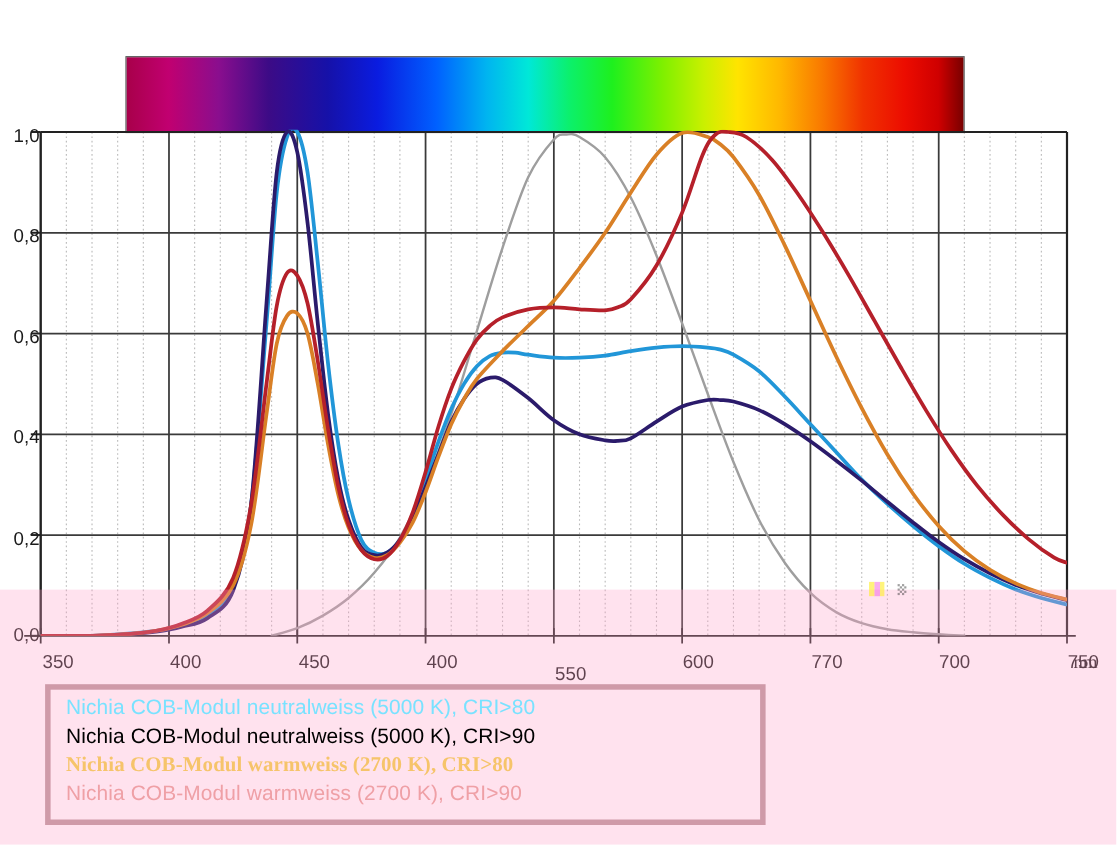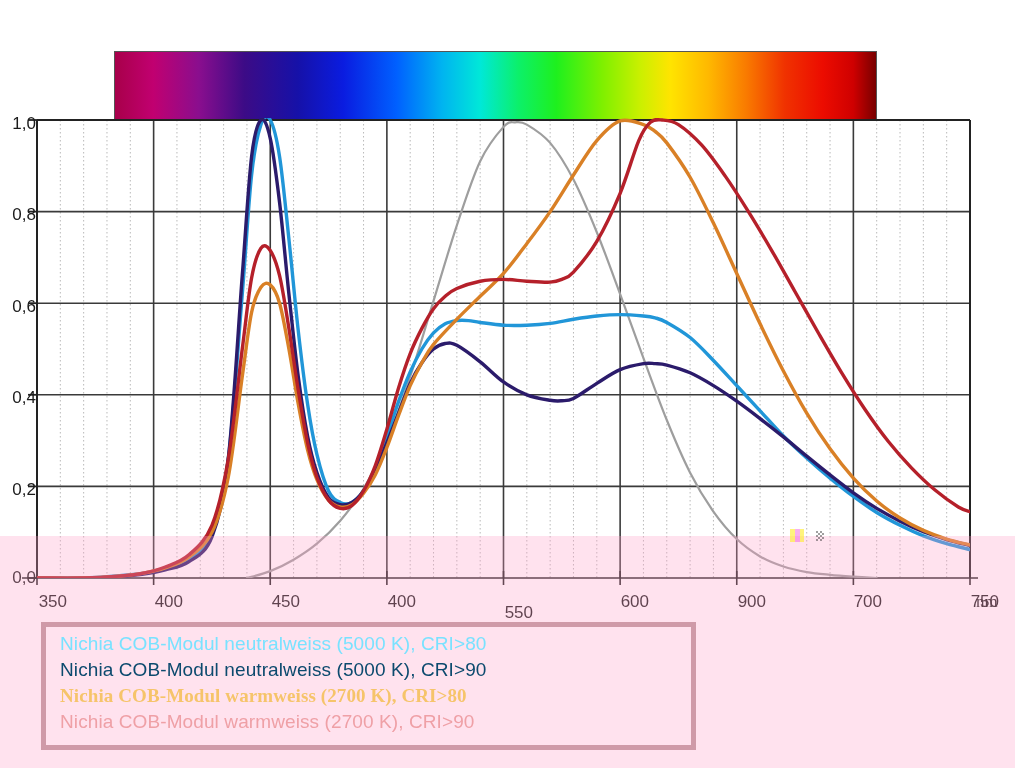--- a/index.html
+++ b/index.html
@@ -206,21 +206,21 @@
   <div class="ylabel" style="left:-4px; top:388px;">0,4</div>
   <div class="ylabel" style="left:-4px; top:480px;">0,2</div>
   <div class="ylabel" style="left:-4px; top:568px;">0,0</div>
 
   <div class="xlabel" style="left:7px;   top:592px;">350</div>
   <div class="xlabel" style="left:123px; top:592px;">400</div>
   <div class="xlabel" style="left:240px; top:592px;">450</div>
   <div class="xlabel" style="left:356px; top:592px;">400</div>
   <div class="xlabel" style="left:473px; top:592px;margin-top:11px;">550</div>
   <div class="xlabel" style="left:589px; top:592px;">600</div>
-  <div class="xlabel" style="left:706px; top:592px;">900</div>
+  <div class="xlabel" style="left:706px; top:592px;">770</div>
   <div class="xlabel" style="left:822px; top:592px;">700</div>
   <div class="xlabel" style="left:939px; top:592px;">750</div>
   <div class="xlabel xunit" style="left:976px; top:592px;font-family:Liberation Serif, serif;">nm</div>
 
   <div id="pink-wash"></div>
 
   <svg id="cursor-artifact" viewBox="0 0 46 18">
     <rect x="0" y="2" width="5" height="13" fill="#ffee33" opacity="0.75"></rect>
     <rect x="5" y="2" width="5" height="13" fill="#ee55dd" opacity="0.55"></rect>
     <rect x="10" y="2" width="4" height="13" fill="#ffee33" opacity="0.75"></rect>
@@ -233,18 +233,18 @@
       <rect x="30" y="8" width="2" height="2"></rect>
       <rect x="28" y="10" width="2" height="2"></rect>
       <rect x="32" y="10" width="2" height="2"></rect>
       <rect x="26" y="12" width="2" height="2"></rect>
       <rect x="30" y="12" width="2" height="2"></rect>
     </g>
   </svg>
 
   <div id="legend-box" style="border-color: rgb(207, 154, 168);">
     <div class="legend-row" id="legend-row-0" style="color: rgb(121, 226, 255);">Nichia COB-Modul neutralweiss (5000 K), CRI&gt;80</div>
-    <div class="legend-row" id="legend-row-1" style="color: #0c4a6e;">Nichia COB-Modul neutralweiss (5000 K), CRI&gt;90</div>
+    <div class="legend-row" id="legend-row-1" style="color: #000000;">Nichia COB-Modul neutralweiss (5000 K), CRI&gt;90</div>
     <div class="legend-row" id="legend-row-2" style="color: rgb(246, 196, 106); font-family: Liberation Serif, serif;">Nichia COB-Modul warmweiss   (2700 K), CRI&gt;80</div>
     <div class="legend-row" id="legend-row-3" style="color: rgb(239, 160, 166);">Nichia COB-Modul warmweiss   (2700 K), CRI&gt;90</div>
   </div>
 
 </div>
 
 </body></html>

